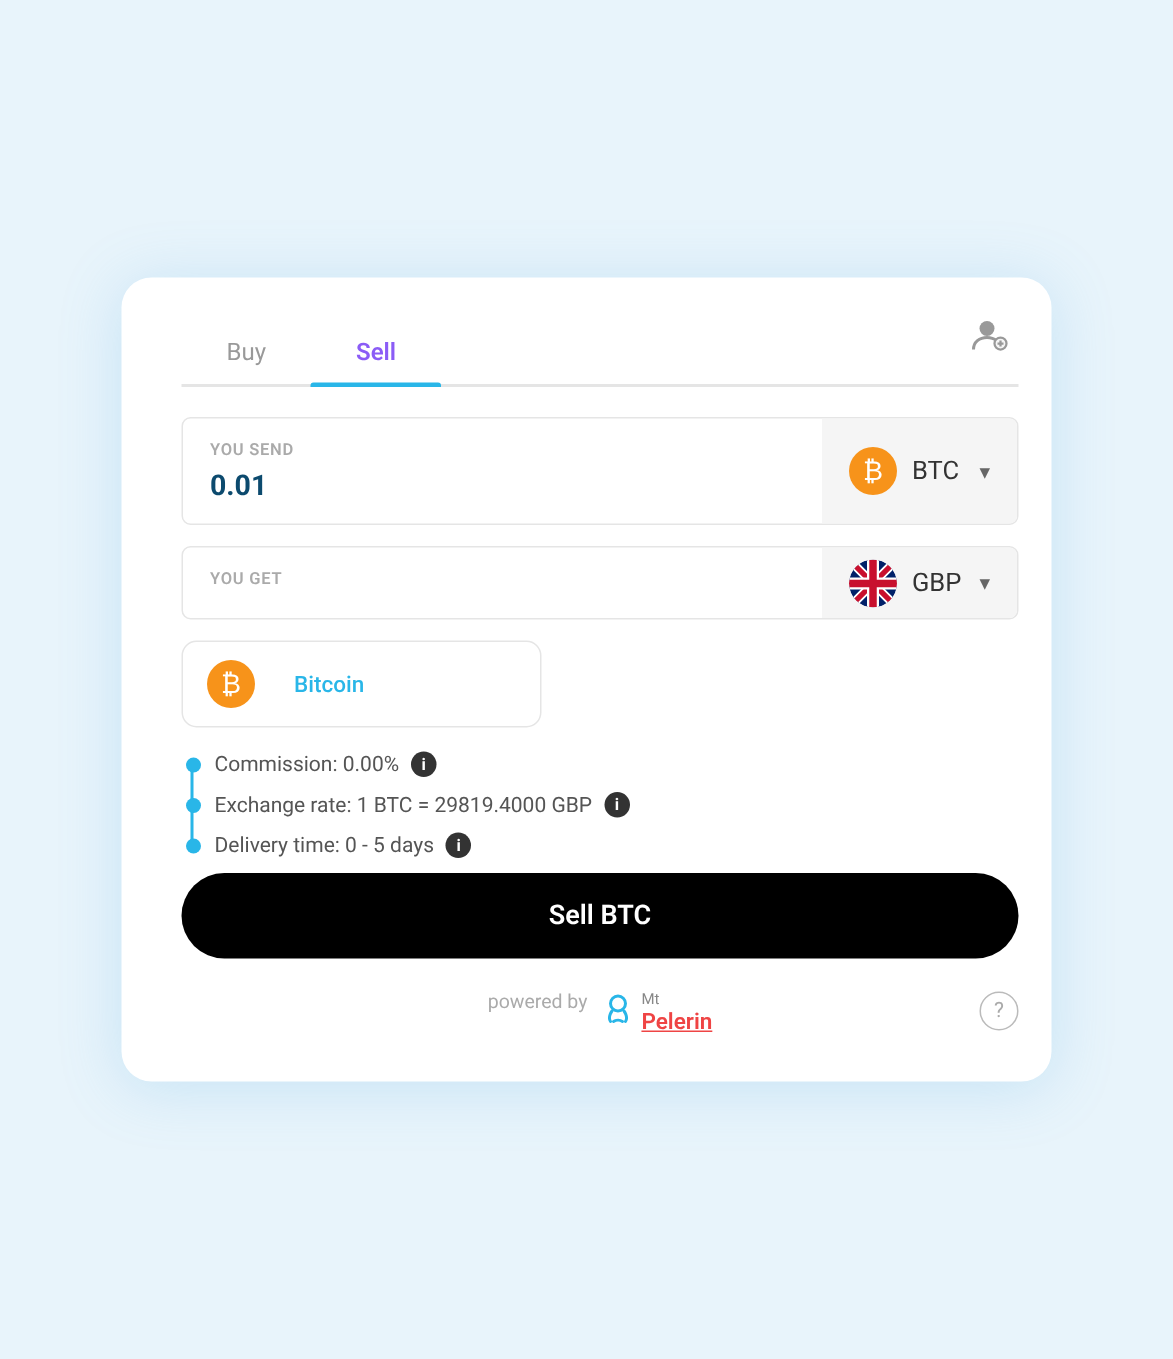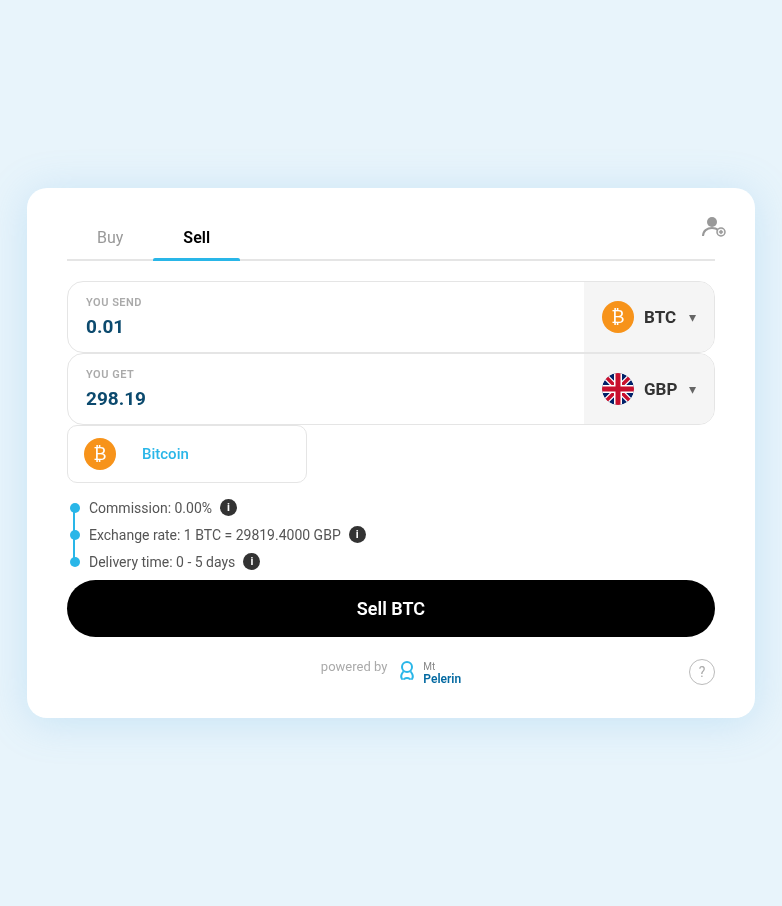--- a/index.html
+++ b/index.html
@@ -9,22 +9,22 @@
       display: flex;
       justify-content: center;
       align-items: center;
       min-height: 100vh;
       font-family: -apple-system, BlinkMacSystemFont, 'Segoe UI', Roboto, sans-serif;
     }
 
     .card {
       background: #ffffff;
       border-radius: 20px;
-      width: 728px;
-      padding: 30px 40px 30px 40px;
+      width: 620px;
+      padding: 30px 22px 30px 40px;
       box-shadow: 0 4px 40px rgba(100, 180, 230, 0.25);
       position: relative;
     }
 
     
     .user-icon-wrap {
       position: absolute;
       top: 24px;
       right: 28px;
       cursor: pointer;
@@ -45,42 +45,42 @@
       font-size: 16px;
       color: #999;
       cursor: pointer;
       position: relative;
       background: none;
       border: none;
       font-family: inherit;
     }
 
     .tab.active {
-      color: #000000;
+      color: #8b5cf6;
       font-weight: 600;
     }
 
     .tab.active::after {
       content: '';
       position: absolute;
       bottom: -2px;
       left: 0;
       right: 0;
       height: 3px;
       background: #29b6e8;
       border-radius: 2px 2px 0 0;
     }
 
     
     .input-section {
       border: 1.5px solid #e5e5e5;
-      border-radius: 16px;
+      border-radius: 6px;
       display: flex;
       align-items: stretch;
-      margin-bottom: 0;
+      margin-bottom: 14px;
       overflow: hidden;
     }
 
     .input-left {
       flex: 1;
       padding: 14px 18px;
     }
 
     .input-label {
       font-size: 11px;
@@ -117,21 +117,21 @@
       flex-shrink: 0;
     }
 
     .btc-icon {
       background: #f7931a;
       color: white;
     }
 
     .currency-code {
       font-size: 17px;
-      font-weight: 700;
+      font-weight: 400;
       color: #333;
       flex: 1;
     }
 
     .chevron {
       color: #666;
       font-size: 14px;
     }
 
     
@@ -240,23 +240,24 @@
       align-items: center;
       gap: 4px;
     }
 
     .pelerin-icon {
       color: #29b6e8;
       font-size: 22px;
     }
 
     .pelerin-name {
-      font-size: 12px;
+      font-size: 15px;
       font-weight: 600;
-      color: #0369a1;
+      color: #ef4444;
+      text-decoration: underline;
     }
 
     .pelerin-mt {
       font-size: 10px;
       color: #888;
       line-height: 1;
     }
 
     .help-icon {
       position: absolute;
@@ -319,21 +320,20 @@
       <div class="currency-icon btc-icon">₿</div>
       <span class="currency-code">BTC</span>
       <span class="chevron">▾</span>
     </div>
   </div>
 
   
   <div class="input-section">
     <div class="input-left">
       <div class="input-label">YOU GET</div>
-      <div class="input-value">298.19</div>
     </div>
     <div class="input-right">
 
       <div class="uk-flag">
         <svg viewBox="0 0 32 32" xmlns="http://www.w3.org/2000/svg" width="32" height="32">
           <clipPath id="circle-clip">
             <circle cx="16" cy="16" r="16"></circle>
           </clipPath>
           <g clip-path="url(#circle-clip)">
             <rect width="32" height="32" fill="#012169"></rect>

